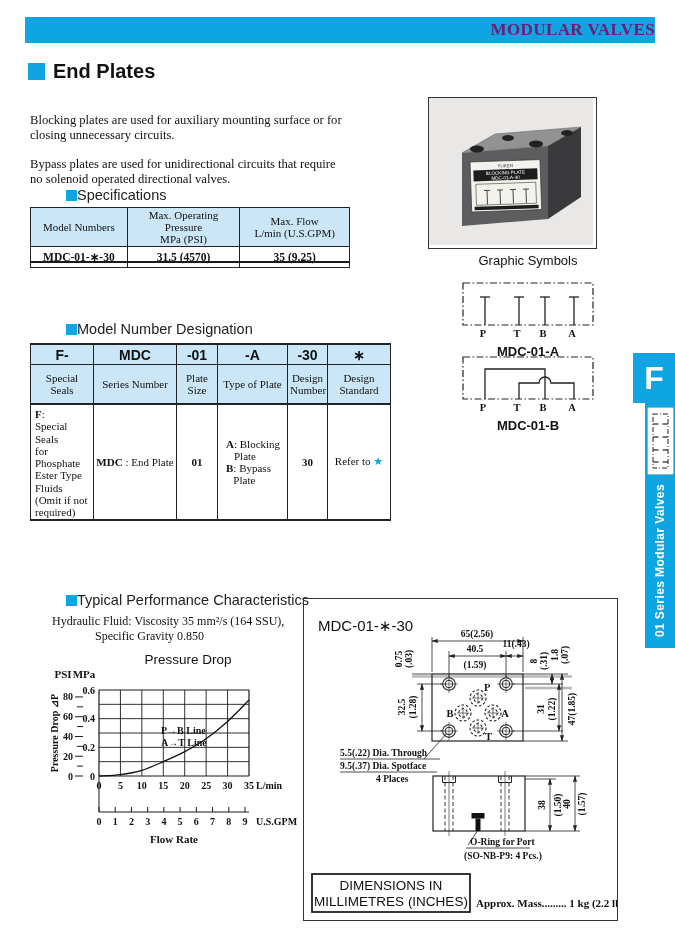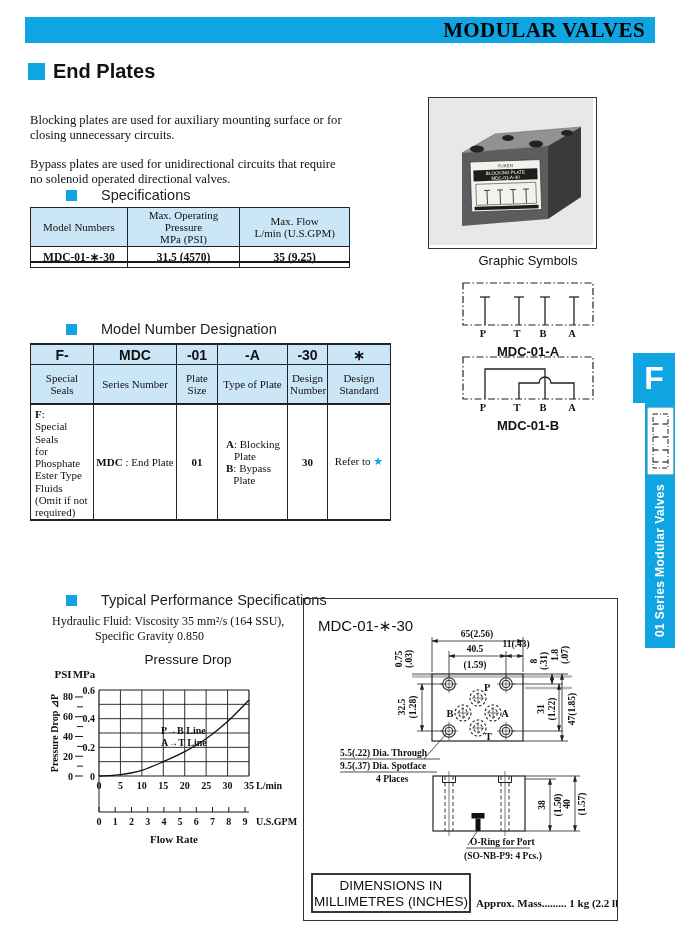--- a/index.html
+++ b/index.html
@@ -3,28 +3,28 @@
 <meta charset="utf-8">
 <style>
   html,body{margin:0;padding:0;background:#fff;}
   #page{position:relative;width:675px;height:933px;background:#fff;overflow:hidden;
         font-family:"Liberation Serif",serif;color:#111;}
   .abs{position:absolute;}
   .pl{white-space:pre-line;}
   .b{font-weight:bold;}
   
   #banner{left:25px;top:17px;width:630px;height:26px;display:flex;align-items:center;justify-content:flex-end;}
-  #banner span{color:#000000;font-weight:bold;font-size:21px;letter-spacing:.4px;padding-right:10px;}
+  #banner span{color:#701a75;font-weight:bold;font-size:17px;letter-spacing:.4px;}
   
   #title-row{left:28px;top:60px;display:flex;align-items:center;gap:8px;}
   #title-row .sq{width:17px;height:17px;}
   #title-row h1{margin:0;font-size:20px;font-family:"Liberation Sans",sans-serif;}
   #intro{left:30px;top:98px;width:350px;font-size:12.6px;line-height:14.8px;}
   
-  .sec-h{display:flex;align-items:center;gap:24px;font-family:"Liberation Sans",sans-serif;font-size:14.5px;color:#222;padding-left:36px;}
+  .sec-h{display:flex;align-items:center;gap:0;font-family:"Liberation Sans",sans-serif;font-size:14.5px;color:#222;padding-left:36px;}
   .sec-h .sq{width:11px;height:11px;}
   
   table{border-collapse:collapse;}
   .spec{width:320px;font-size:11px;}
   .spec th,.spec td{border:1.2px solid #222;text-align:center;padding:1px 2px;}
   .spec th{font-weight:normal;height:28px;}
   .spec td{height:18px;font-weight:bold;font-size:11.5px;}
   .rule{background:#1a1a1a;}
   .desig{width:360px;font-size:11px;table-layout:fixed;}
   .desig th,.desig td{border:1.2px solid #222;text-align:center;padding:1px 2px;vertical-align:middle;}
@@ -259,21 +259,21 @@
         </g>
       </svg>
     </div>
     <div class="vtext">
         <span>01 Series Modular Valves</span>
       </div>
   </div>
 
   <div class="abs sec-h" id="perf-h">
     <div class="sq" style="background:#0fa5e2;"></div>
-    <span>Typical Performance Specifications</span>
+    <span>Typical Performance Characteristics</span>
   </div>
   <div class="abs" id="fluid1">Hydraulic Fluid: Viscosity 35 mm²/s (164 SSU),</div>
   <div class="abs" id="fluid2">Specific Gravity 0.850</div>
   <svg class="abs" id="perf-svg" style="left:50px;top:648px;" width="258" height="212" viewBox="0 0 258 212">
       <text x="138" y="16" text-anchor="middle" class="ctitle">Pressure Drop</text>
       <line x1="49" y1="42" x2="49" y2="128" stroke="#1a1a1a" stroke-width="1.2"></line>
       <line x1="70.42857142857143" y1="42" x2="70.42857142857143" y2="128" stroke="#1a1a1a" stroke-width="0.9"></line>
       <line x1="91.85714285714286" y1="42" x2="91.85714285714286" y2="128" stroke="#1a1a1a" stroke-width="0.9"></line>
       <line x1="113.28571428571428" y1="42" x2="113.28571428571428" y2="128" stroke="#1a1a1a" stroke-width="0.9"></line>
       <line x1="134.71428571428572" y1="42" x2="134.71428571428572" y2="128" stroke="#1a1a1a" stroke-width="0.9"></line>

